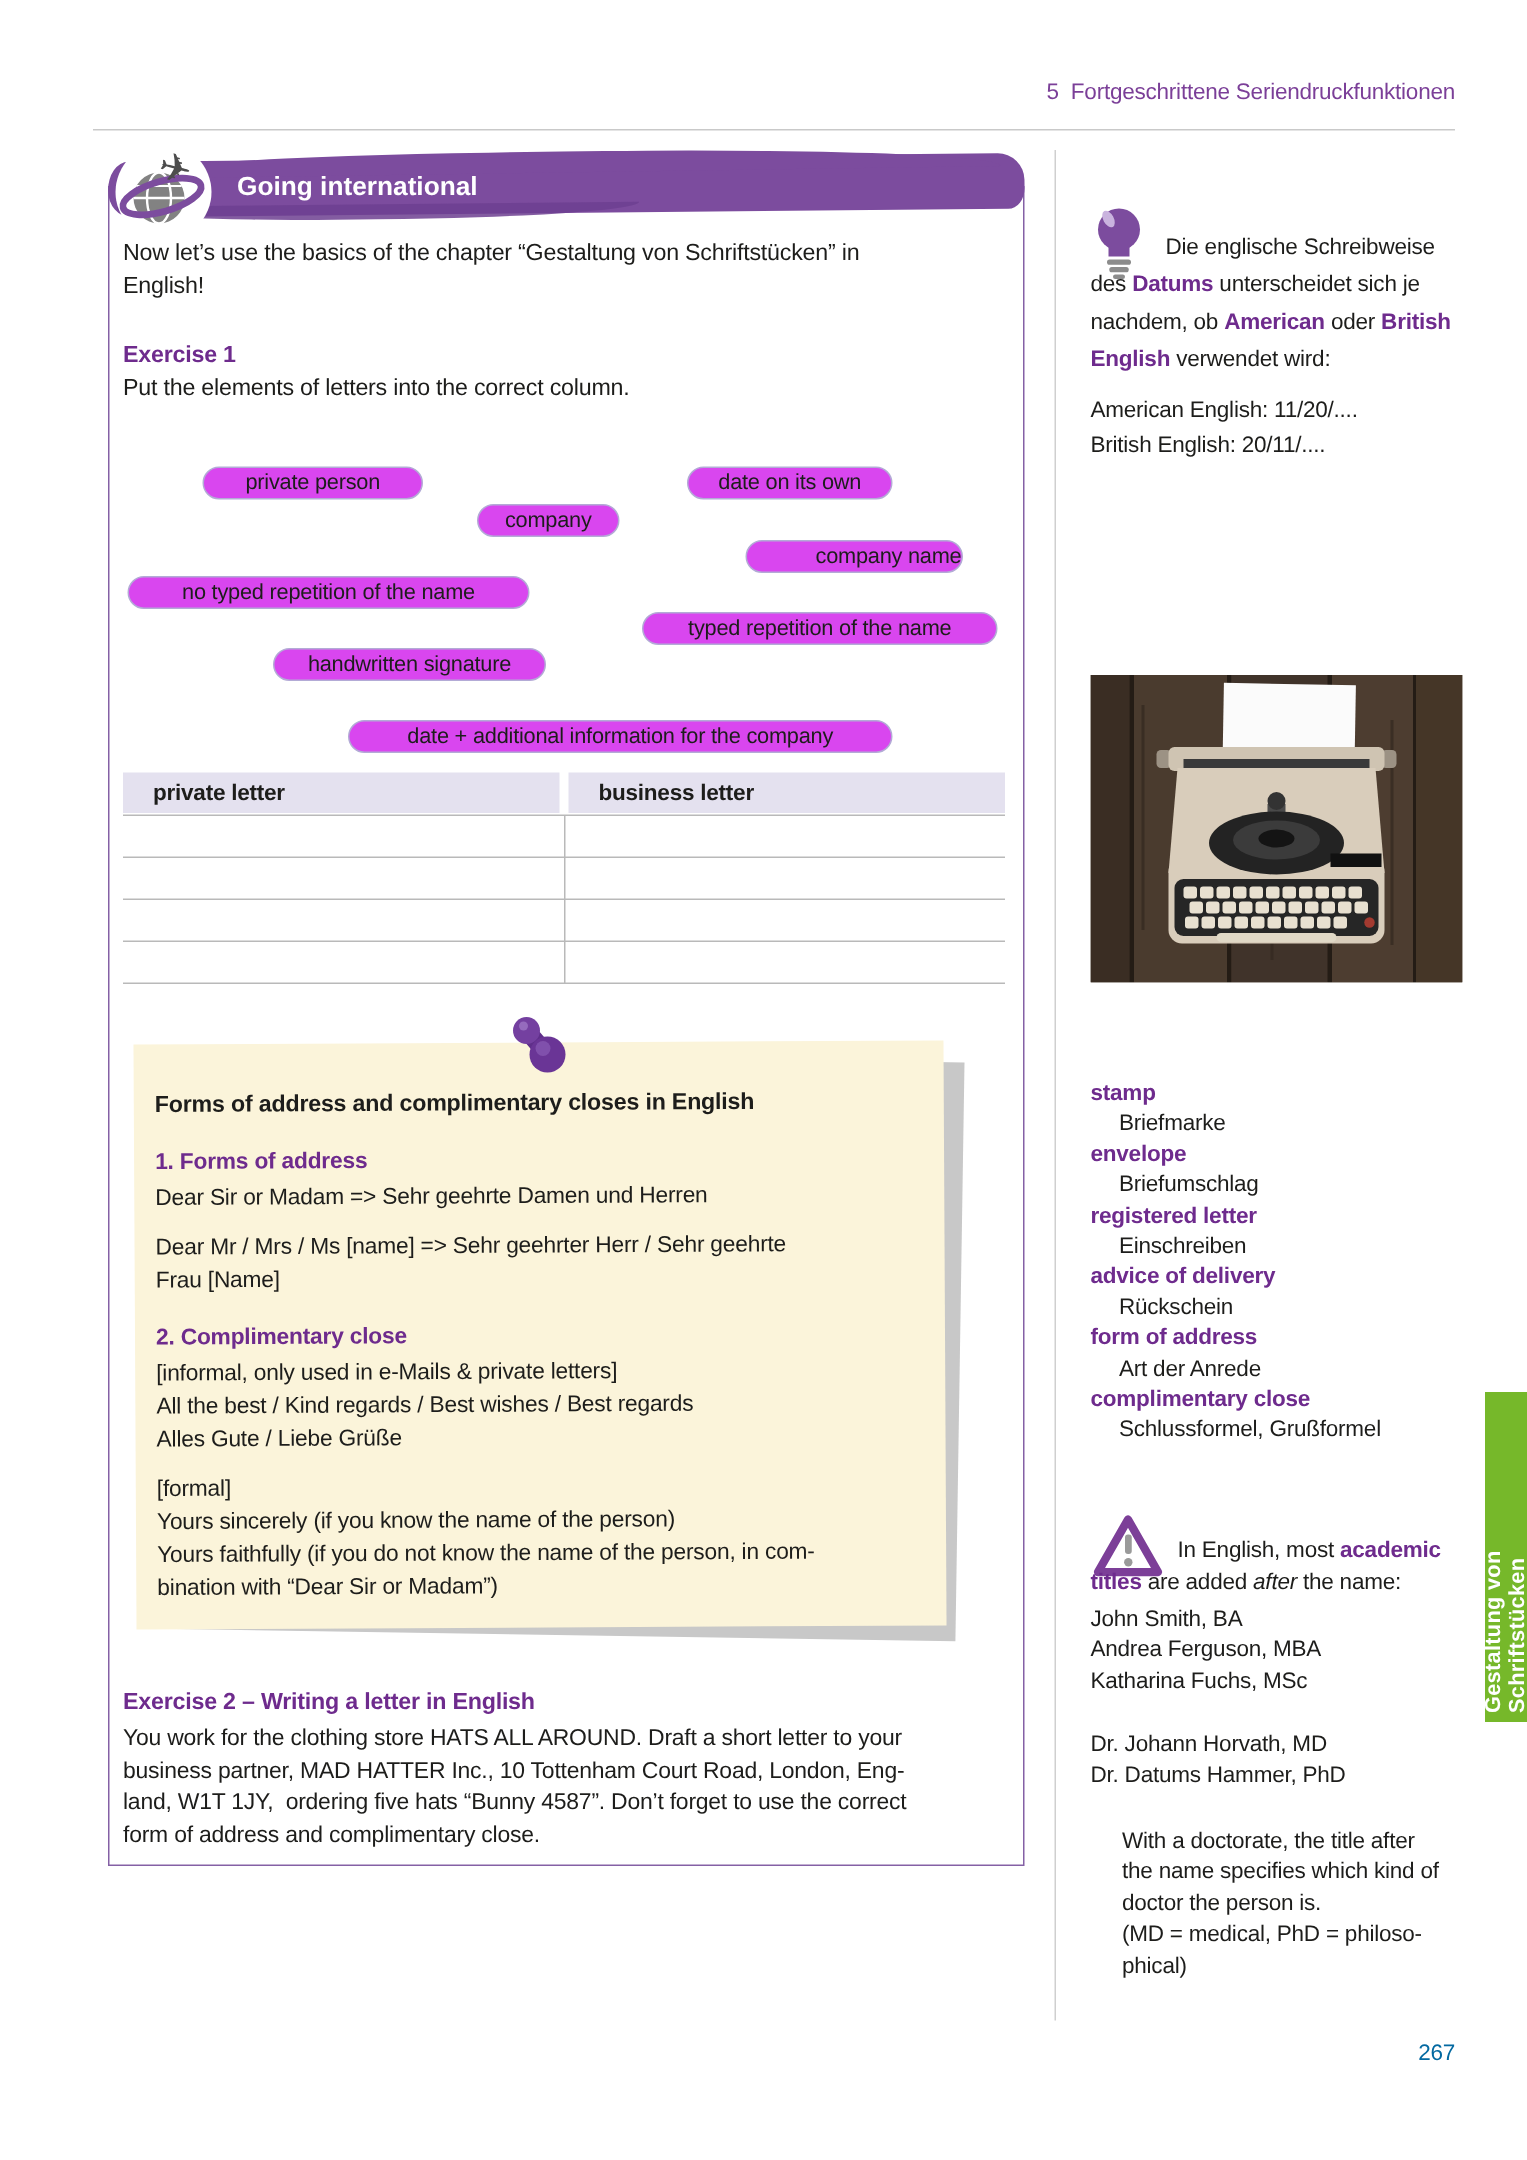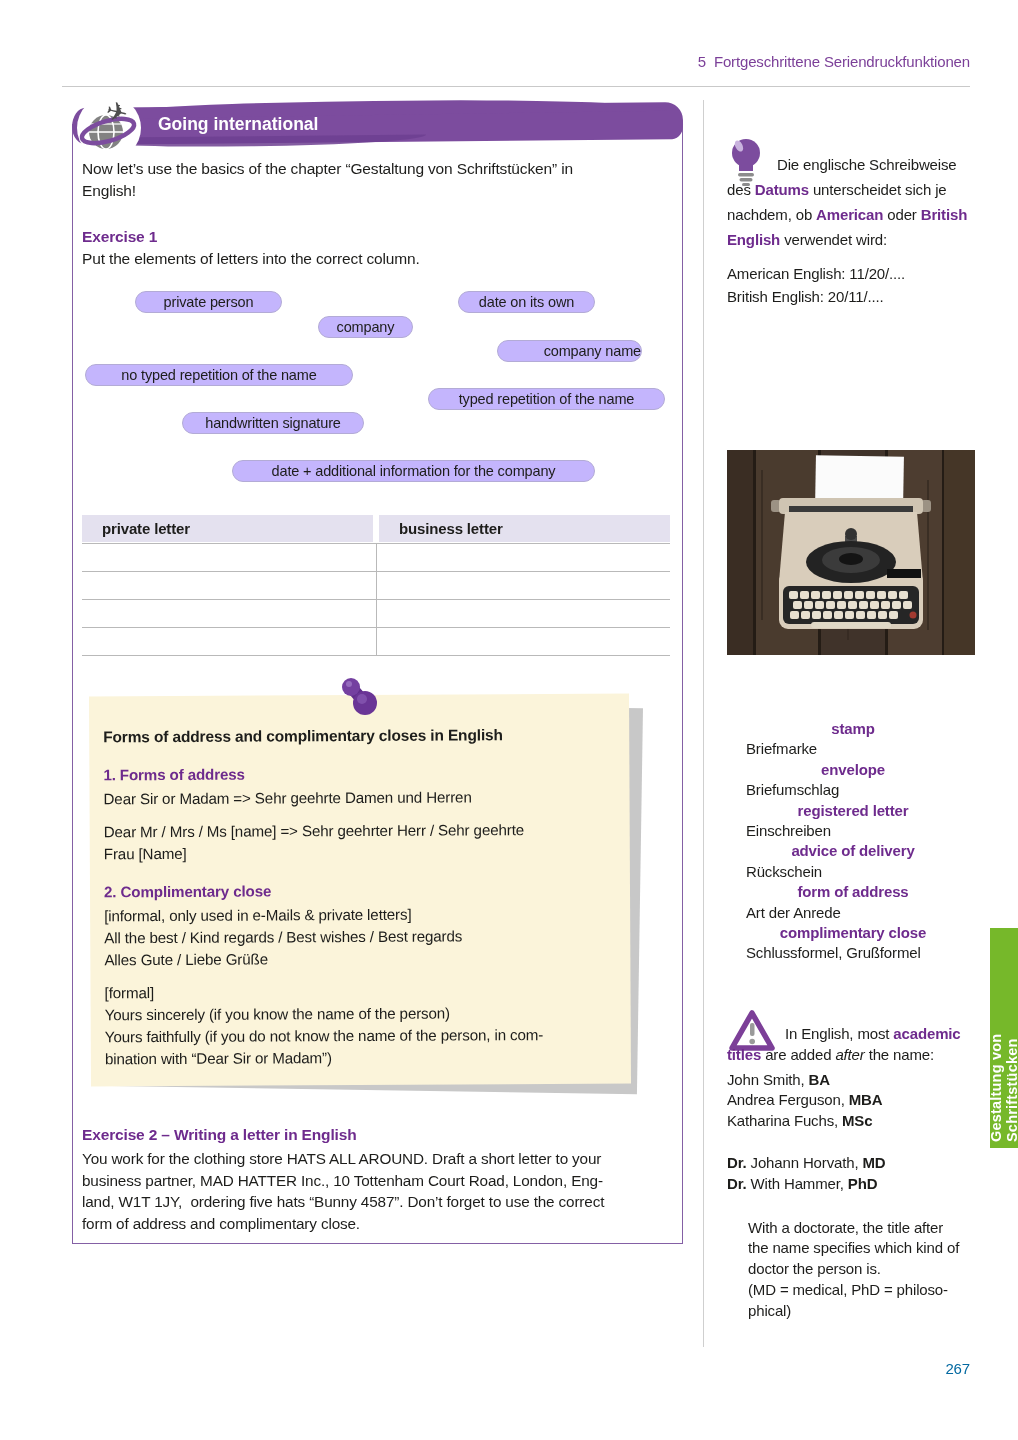--- a/index.html
+++ b/index.html
@@ -35,21 +35,21 @@
                  border-radius:0 0 60% 50%/0 0 120% 100%;opacity:.85;}
   .banner-icon{position:absolute;left:4px;top:-5px;width:66px;height:66px;}
   .banner-title{position:absolute;left:86px;top:1px;height:47px;line-height:47px;color:#fff;font-weight:bold;font-size:17.5px;letter-spacing:0;}
 
   .intro{position:absolute;left:82px;top:158px;width:592px;font-size:15.5px;line-height:22px;}
   .ex-title{position:absolute;font-size:15.5px;font-weight:bold;color:var(--purple);}
   .ex1-title{left:82px;top:228px;}
   .ex1-instr{position:absolute;left:82px;top:250px;font-size:15.5px;}
 
   .pill{position:absolute;height:20px;line-height:20px;text-align:center;border:1px solid var(--pill-border);
-        border-radius:11px;background:#c4b5fd;font-size:14.5px;color:var(--text);}
+        border-radius:11px;background:#d946ef;font-size:14.5px;color:var(--text);margin-top:20px;}
 
   .table{position:absolute;left:82px;top:515px;width:588px;font-size:15px;}
   .thead{display:flex;gap:6px;}
   .th{flex:1;background:var(--thead);height:27px;line-height:27px;font-weight:bold;padding-left:20px;box-sizing:border-box;}
   .tbody{position:relative;margin-top:1px;border-top:1px solid #b9b9b9;}
   .trow{height:27px;border-bottom:1px solid #b9b9b9;}
   .tdivider{position:absolute;left:50%;top:0;width:1px;height:112px;background:#b9b9b9;}
 
   .note-shadow{position:absolute;left:99px;top:704px;width:541px;height:386px;background:#c8c8c8;transform:rotate(.9deg);}
   .note{position:absolute;left:90px;top:695px;width:540px;height:390px;background:var(--note);transform:rotate(-.3deg);
@@ -61,26 +61,26 @@
   .note-gap{margin-top:11px;}
 
   .ex2-title{left:82px;top:1126px;}
   .ex2-body{position:absolute;left:82px;top:1148px;width:594px;font-size:15.3px;line-height:21.5px;}
 
   
   .bulb-icon{position:absolute;left:727px;top:137px;width:38px;height:52px;}
   .tip{position:absolute;left:727px;top:152px;width:252px;font-size:15px;line-height:25px;text-indent:50px;}
   .seg-n{font-style:normal;}
   .seg-p{color:var(--purple);font-weight:bold;}
-  .seg-b{font-weight:bold;}
+  .seg-b{font-weight:normal;}
   .seg-i{font-style:italic;}
   .dates{position:absolute;left:727px;top:262px;font-size:15px;line-height:23px;}
   .photo{position:absolute;left:727px;top:450px;width:248px;height:205px;}
   .vocab{position:absolute;left:727px;top:719px;font-size:15px;line-height:20.4px;width:252px;}
-  .vterm{color:var(--purple);font-weight:bold;text-align:center;}
+  .vterm{color:var(--purple);font-weight:bold;}
   .vtrans{padding-left:19px;}
   .warn-icon{position:absolute;left:727px;top:1008px;width:50px;height:44px;}
   .warning{position:absolute;left:727px;top:1024px;width:254px;font-size:15px;line-height:20.8px;}
   .warn-intro{text-indent:58px;margin:0;}
   .warn-names{margin-top:4px;}
   .warn-doctors{margin-top:21px;}
   .warn-outro{margin-top:23px;margin-left:21px;}
 
   .side-tab{position:absolute;left:990px;top:928px;width:28px;height:220px;background:var(--green);}
   .side-tab span{position:absolute;left:0;top:0;width:28px;height:220px;display:flex;align-items:center;justify-content:flex-end;
@@ -295,21 +295,21 @@
   </div>
   <div class="warning">
     <p class="warn-intro"><span class="seg-n">In English, most </span><span class="seg-p">academic titles</span><span class="seg-n"> are added </span><span class="seg-i">after</span><span class="seg-n"> the name:</span></p>
     <div class="warn-names">
       <div><span class="seg-n">John Smith, </span><span class="seg-b">BA</span></div>
       <div><span class="seg-n">Andrea Ferguson, </span><span class="seg-b">MBA</span></div>
       <div><span class="seg-n">Katharina Fuchs, </span><span class="seg-b">MSc</span></div>
     </div>
     <div class="warn-doctors">
       <div><span class="seg-b">Dr.</span><span class="seg-n"> Johann Horvath, </span><span class="seg-b">MD</span></div>
-      <div><span class="seg-b">Dr.</span><span class="seg-n"> With Hammer, </span><span class="seg-b">PhD</span></div>
+      <div><span class="seg-b">Dr.</span><span class="seg-n"> Datums Hammer, </span><span class="seg-b">PhD</span></div>
     </div>
     <div class="warn-outro">
         <div class="ln">With a doctorate, the title after</div>
         <div class="ln">the name specifies which kind of</div>
         <div class="ln">doctor the person is.</div>
         <div class="ln">(MD = medical, PhD = philoso-</div>
         <div class="ln">phical)</div>
       </div>
   </div>
 

